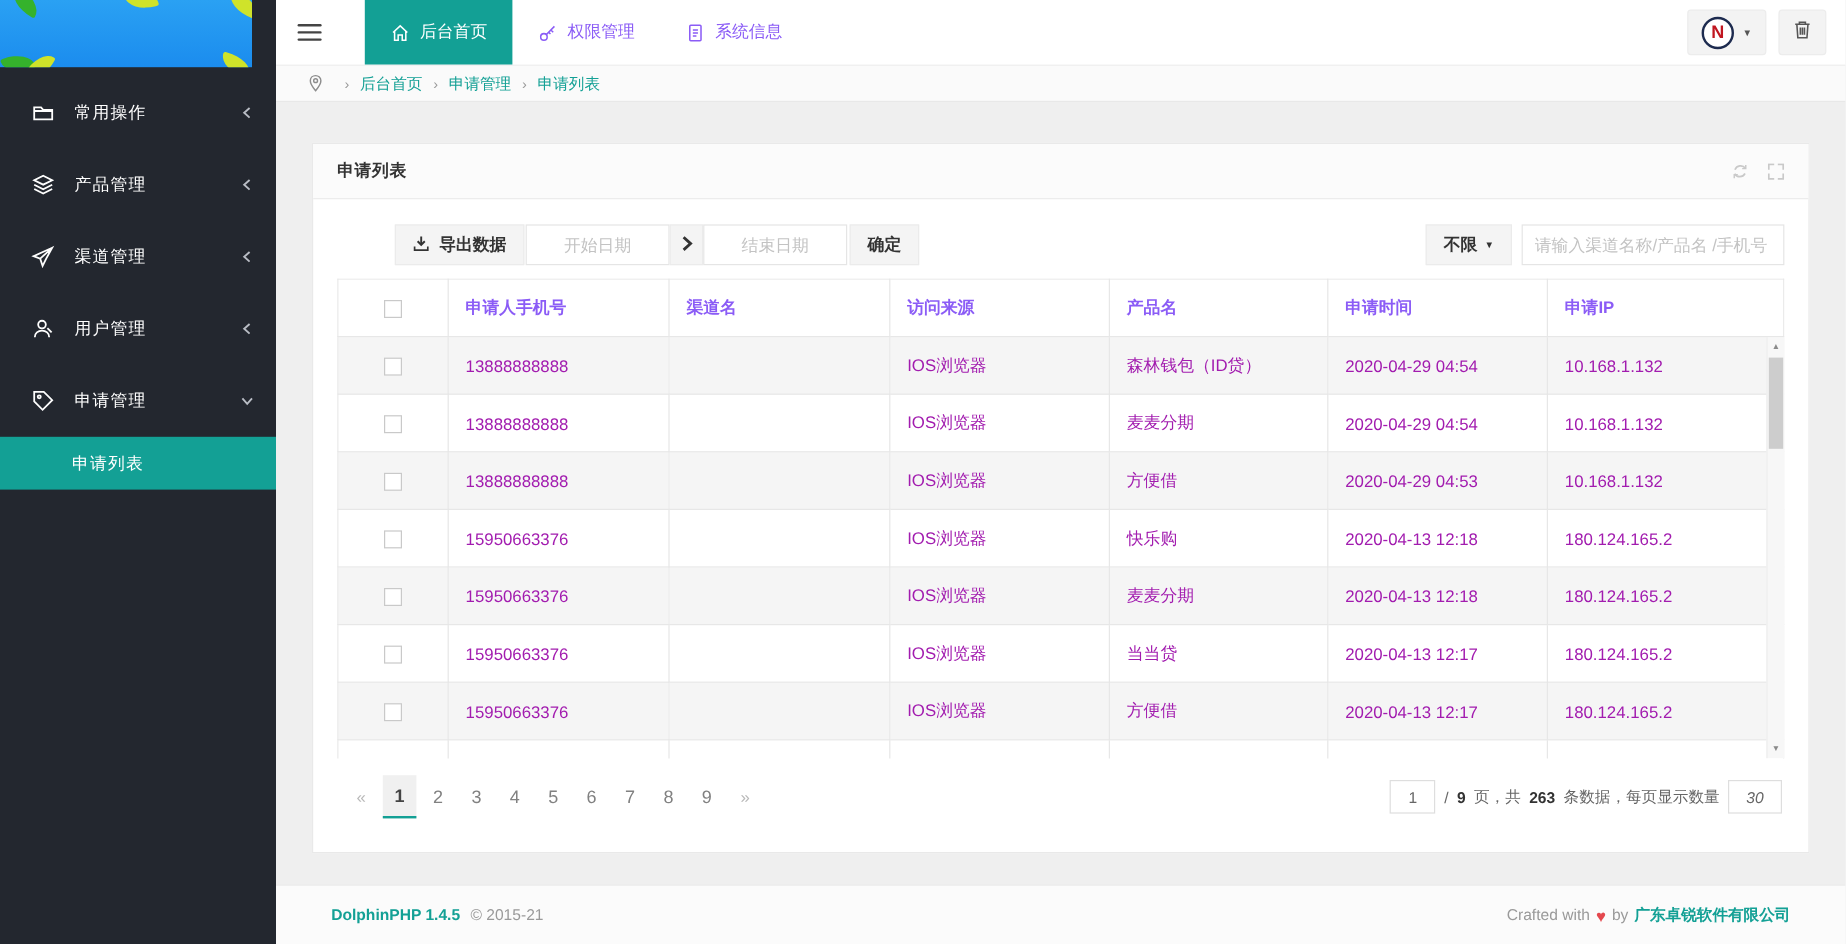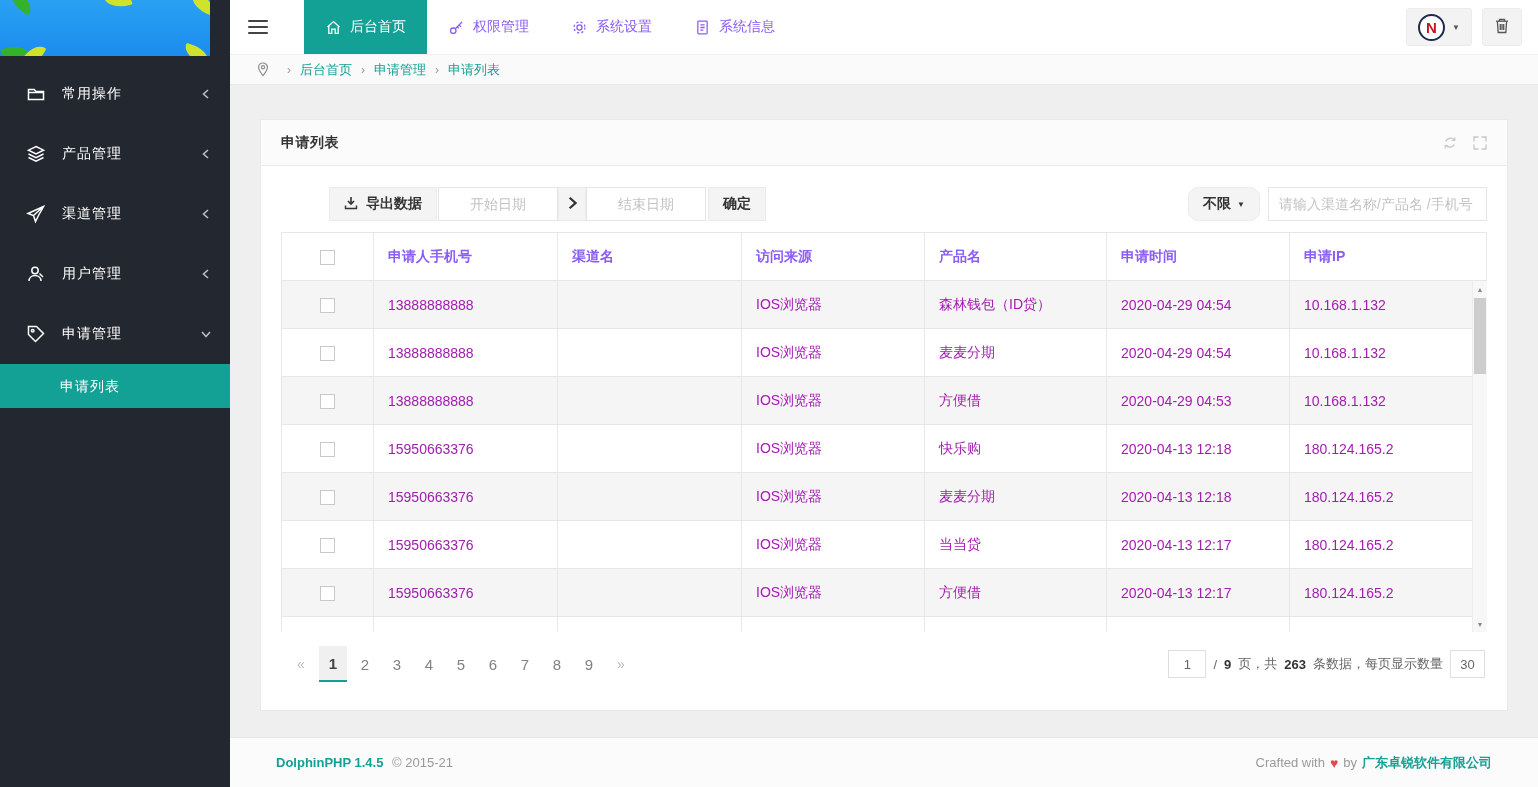--- a/index.html
+++ b/index.html
@@ -78,21 +78,21 @@
          padding:0 14px; display:inline-flex; align-items:center; gap:8px; cursor:pointer;
          font-weight:bold; font-family:inherit; }
   .btn svg { width:14px; height:14px; }
   .tb-input { height:34px; border:1px solid #e5e5e5; background:#fff; padding:0 10px;
               font-size:14px; color:#555; font-family:inherit; outline:none; }
   .date-input { width:120px; text-align:center; }
   ::placeholder { color:#c3c3c3; opacity:1; }
   .chev-btn { width:28px; padding:0; justify-content:center; }
   .confirm-btn { margin-left:2px; }
   .toolbar-right { margin-left:auto; display:flex; align-items:center; }
-  .filter-btn { gap:6px;border-radius:10px; }
+  .filter-btn { gap:6px; }
   .filter-btn .caret { font-size:8px; color:#333; }
   .search-input { width:219px; margin-left:8px; }
 
   
   .table-viewport { position:relative; margin-top:11px; height:400px; overflow:hidden; }
   table { width:100%; border-collapse:collapse; table-layout:fixed; }
   th,td { border:1px solid #e7e7e7; height:48px; padding:0 6px 0 14px; font-size:14px;
           text-align:left; overflow:hidden; white-space:nowrap; }
   th { color:#8b5cf6; font-weight:bold; background:#fff; height:48px; }
   td { color:#a21caf; }
@@ -115,21 +115,21 @@
   .page-btn { min-width:28px; height:36px; display:flex; align-items:center; justify-content:center;
               padding:0 7px; cursor:pointer; background:none; border:none; font-size:15px;
               color:#818181; font-family:inherit; }
   .page-btn.active { background:#f0f0f0; border-bottom:2px solid var(--accent);
                      color:#444; font-weight:bold; }
   .page-btn.nav { color:#b9b9b9; font-size:14px; }
   .page-info { margin-left:auto; display:flex; align-items:center; gap:7px; font-size:13px; color:#666; }
   .page-info b { color:#333; }
   .mini-input { height:28px; border:1px solid #dedede; text-align:center; font-size:13px;
                 color:#666; font-family:inherit; outline:none; background:#fff; }
-  .cur-page { width:38px; } .page-size { width:35px; }
+  .cur-page { width:38px; } .page-size { width:45px;font-style:italic; }
 
   
   .footer { height:50px; background:#fbfbfb; border-top:1px solid #e7e7e7; display:flex;
             align-items:center; justify-content:space-between; padding:0 46px; font-size:13px;
             color:#9a9a9a; flex-shrink:0; }
   .brand { color:var(--accent); font-weight:bold; }
   .foot-left span { margin-left:5px; }
   .foot-right { display:flex; align-items:center; gap:5px; }
   .heart { color:#e4484e; font-size:14px; }
   .company { color:var(--accent); font-weight:bold; }
@@ -242,29 +242,20 @@
             <span>后台首页</span>
           </div>
           <div class="tab">
             <span style="display:flex">
               <svg viewBox="0 0 20 20" fill="none" stroke="currentColor" stroke-width="1.5">
                 <circle cx="6.2" cy="13.8" r="3.2"></circle>
                 <path d="M8.6 11.4 L16.5 3.5 M13 7 L15.3 9.3 M10.8 9.2 L12.6 11"></path>
               </svg>
             </span>
             <span>权限管理</span>
-          </div>
-          <div class="tab">
-            <span style="display:flex">
-              <svg viewBox="0 0 20 20" fill="none" stroke="currentColor" stroke-width="1.5">
-                <circle cx="10" cy="10" r="3"></circle>
-                <circle cx="10" cy="10" r="6.4" stroke-dasharray="2.5 2.6"></circle>
-              </svg>
-            </span>
-            <span>系统设置</span>
           </div>
           <div class="tab">
             <span style="display:flex">
               <svg viewBox="0 0 20 20" fill="none" stroke="currentColor" stroke-width="1.5">
                 <rect x="4.5" y="2.5" width="11" height="15" rx="1"></rect>
                 <path d="M7.5 7 H12.5 M7.5 10 H12.5 M7.5 13 H11"></path>
               </svg>
             </span>
             <span>系统信息</span>
           </div>

